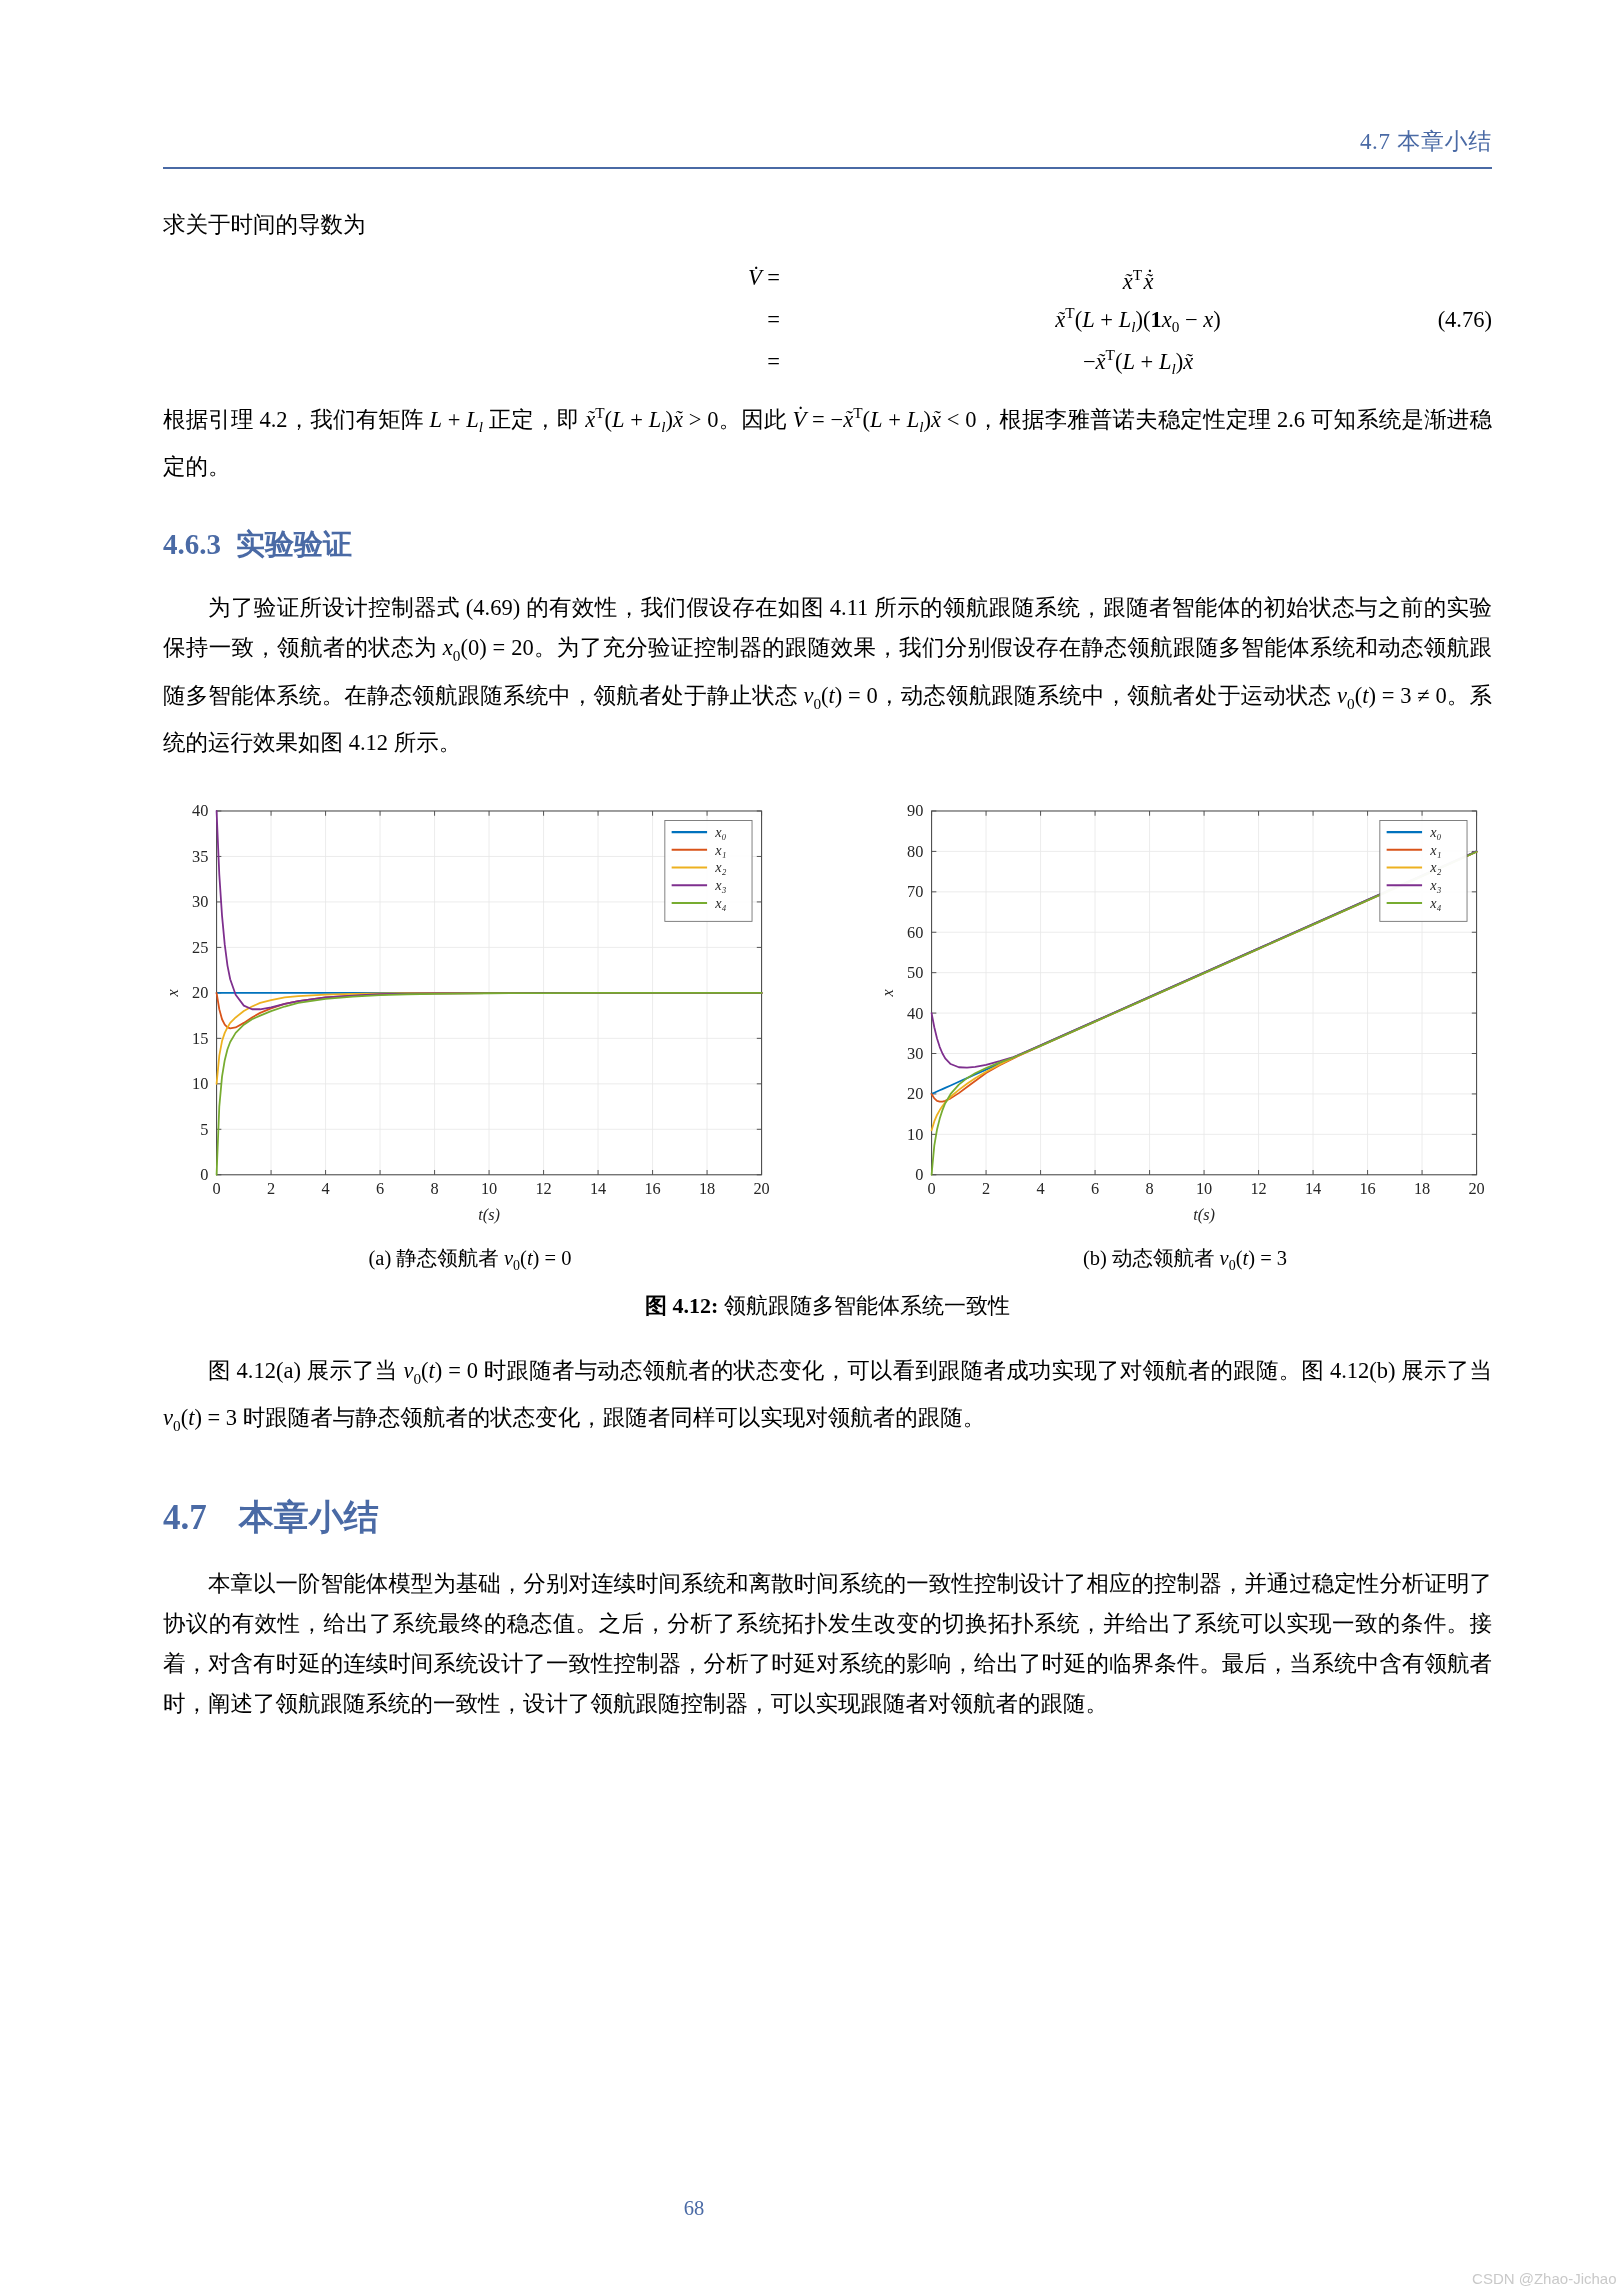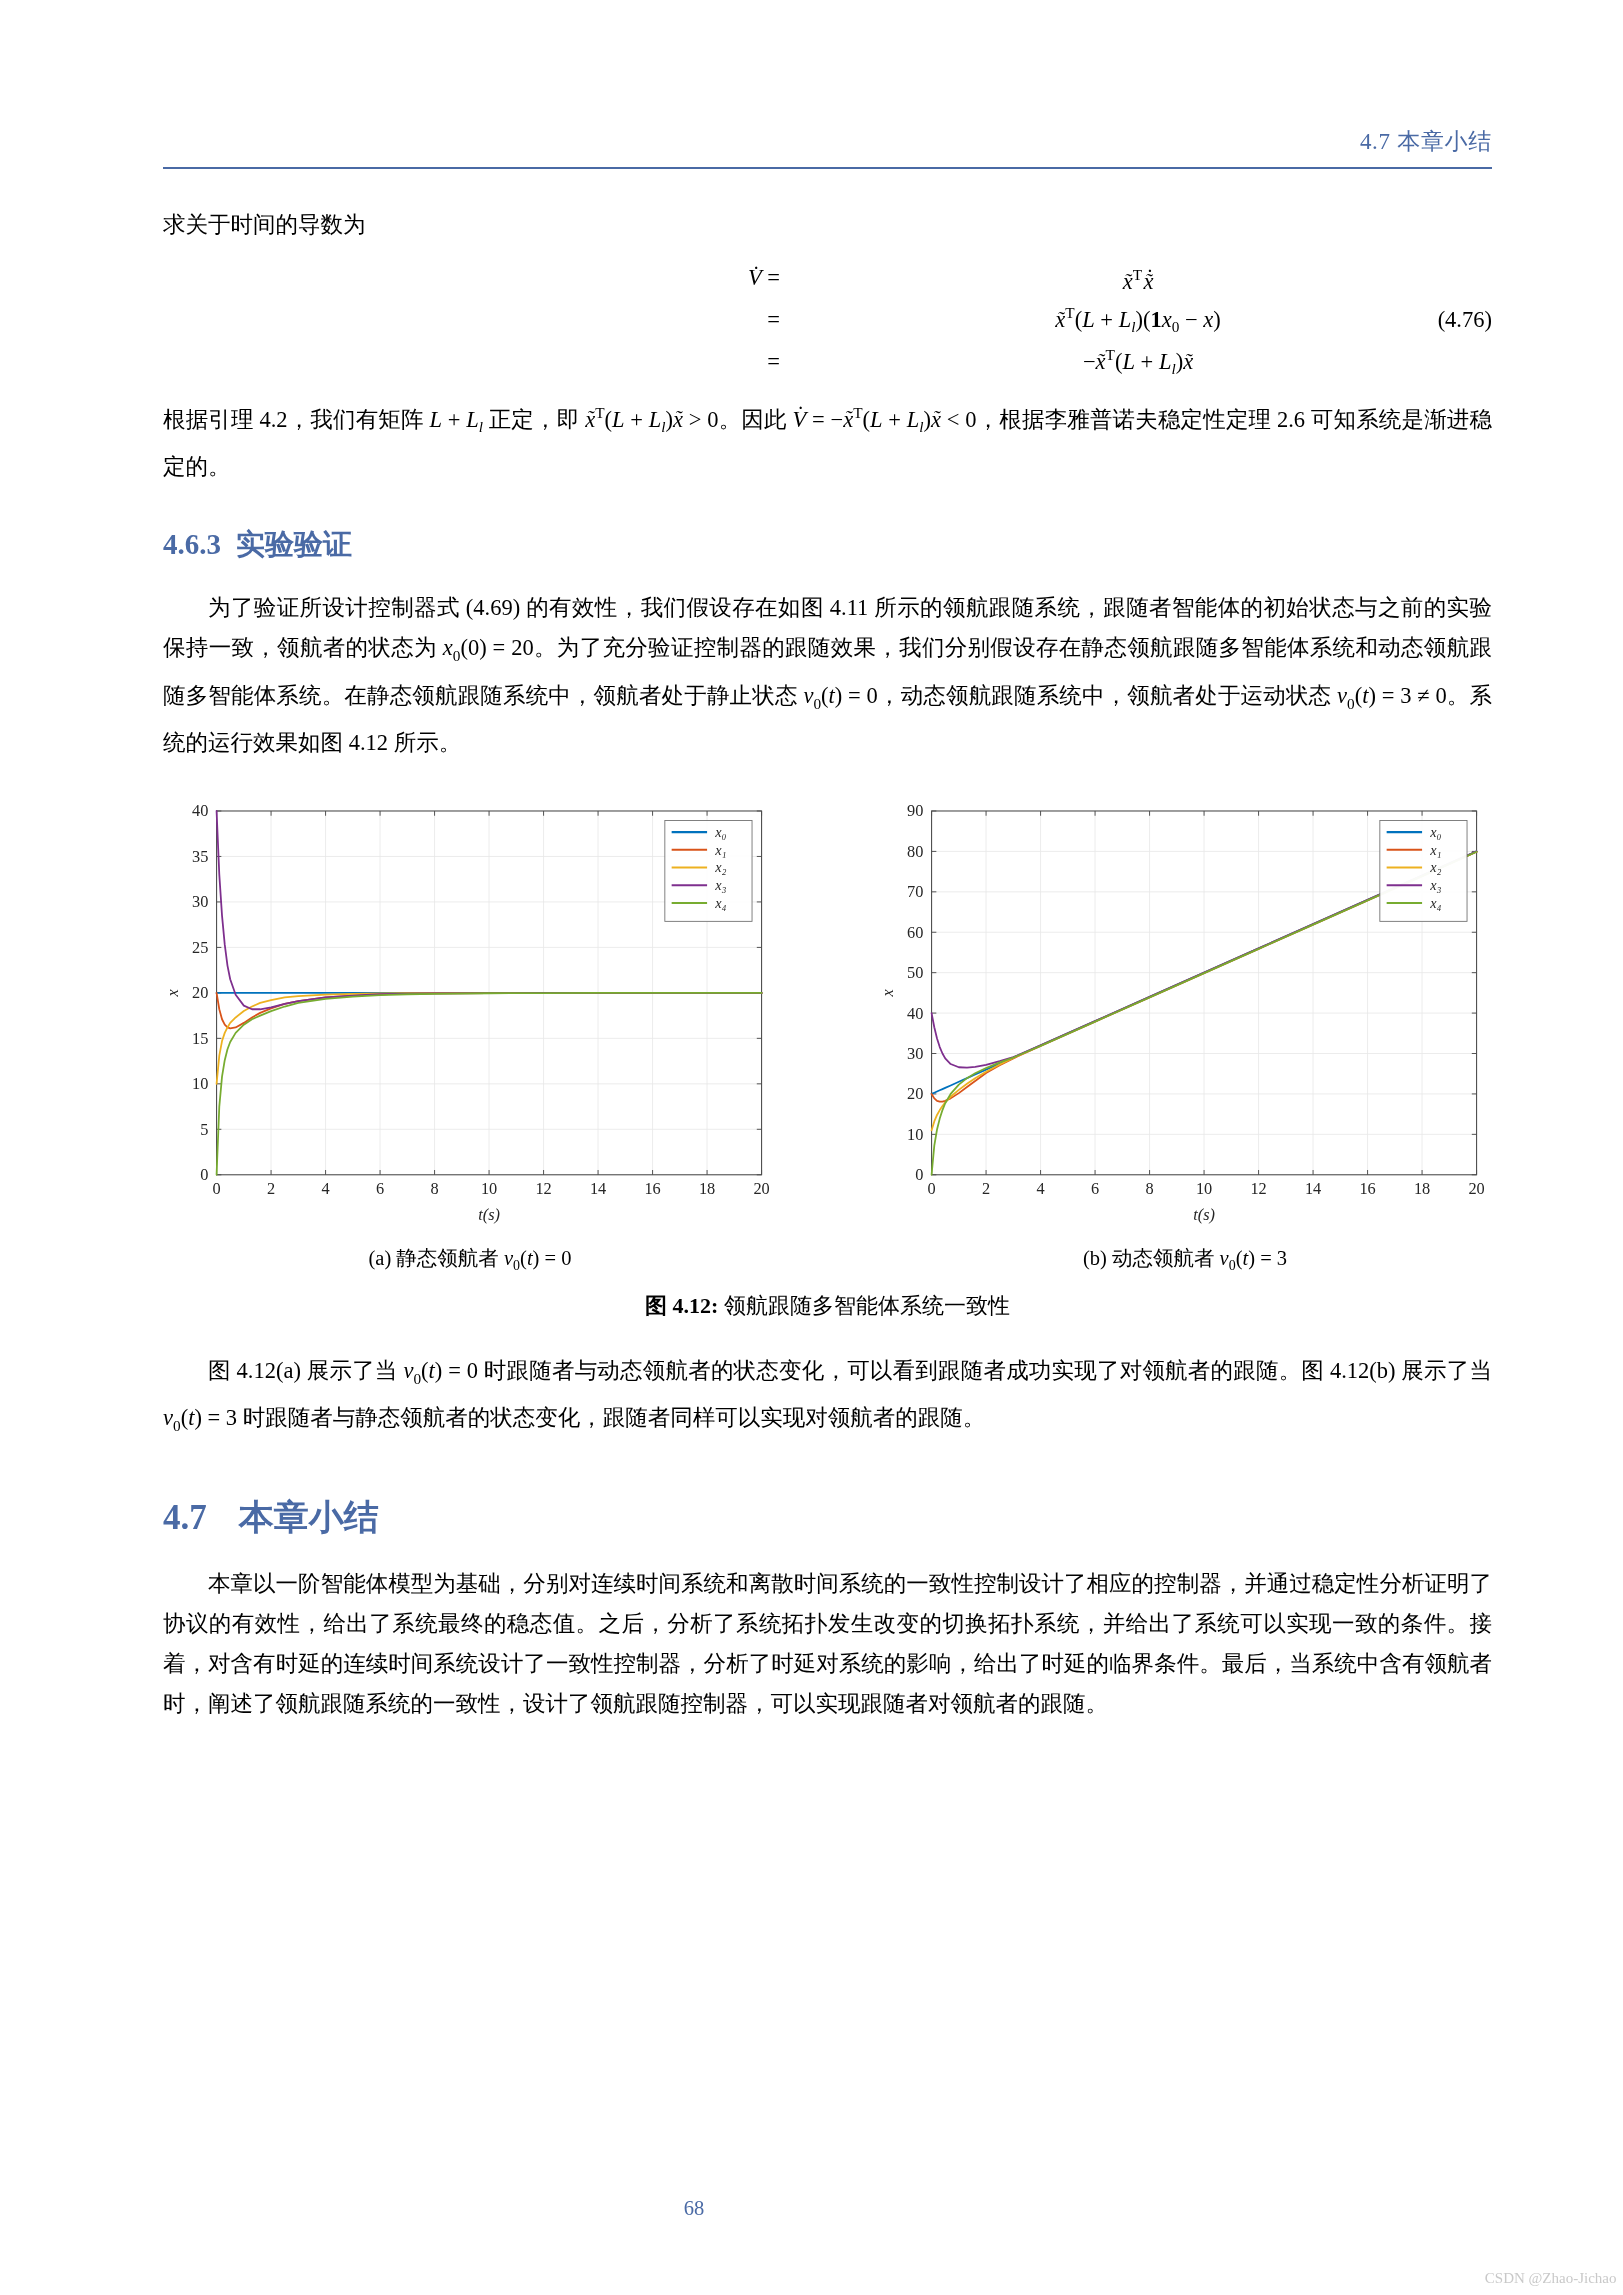--- a/index.html
+++ b/index.html
@@ -149,21 +149,21 @@
     position:absolute;
     left:0;width:1360px;
     top:2197px;
     text-align:center;
     font-size:20.5px;
     color:#4a6aa5;
   }
   .watermark{
     position:absolute;
     right:20.5px;top:2270px;
-    font-family:Liberation Serif, serif;
+    font-family:Liberation Sans, sans-serif;
     font-size:15px;
     color:#c9c9c9;
   }
   .axis-text{
     font-family:"Liberation Serif", serif;
     fill:#262626;
   }
 </style>
 </head>
 <body>

